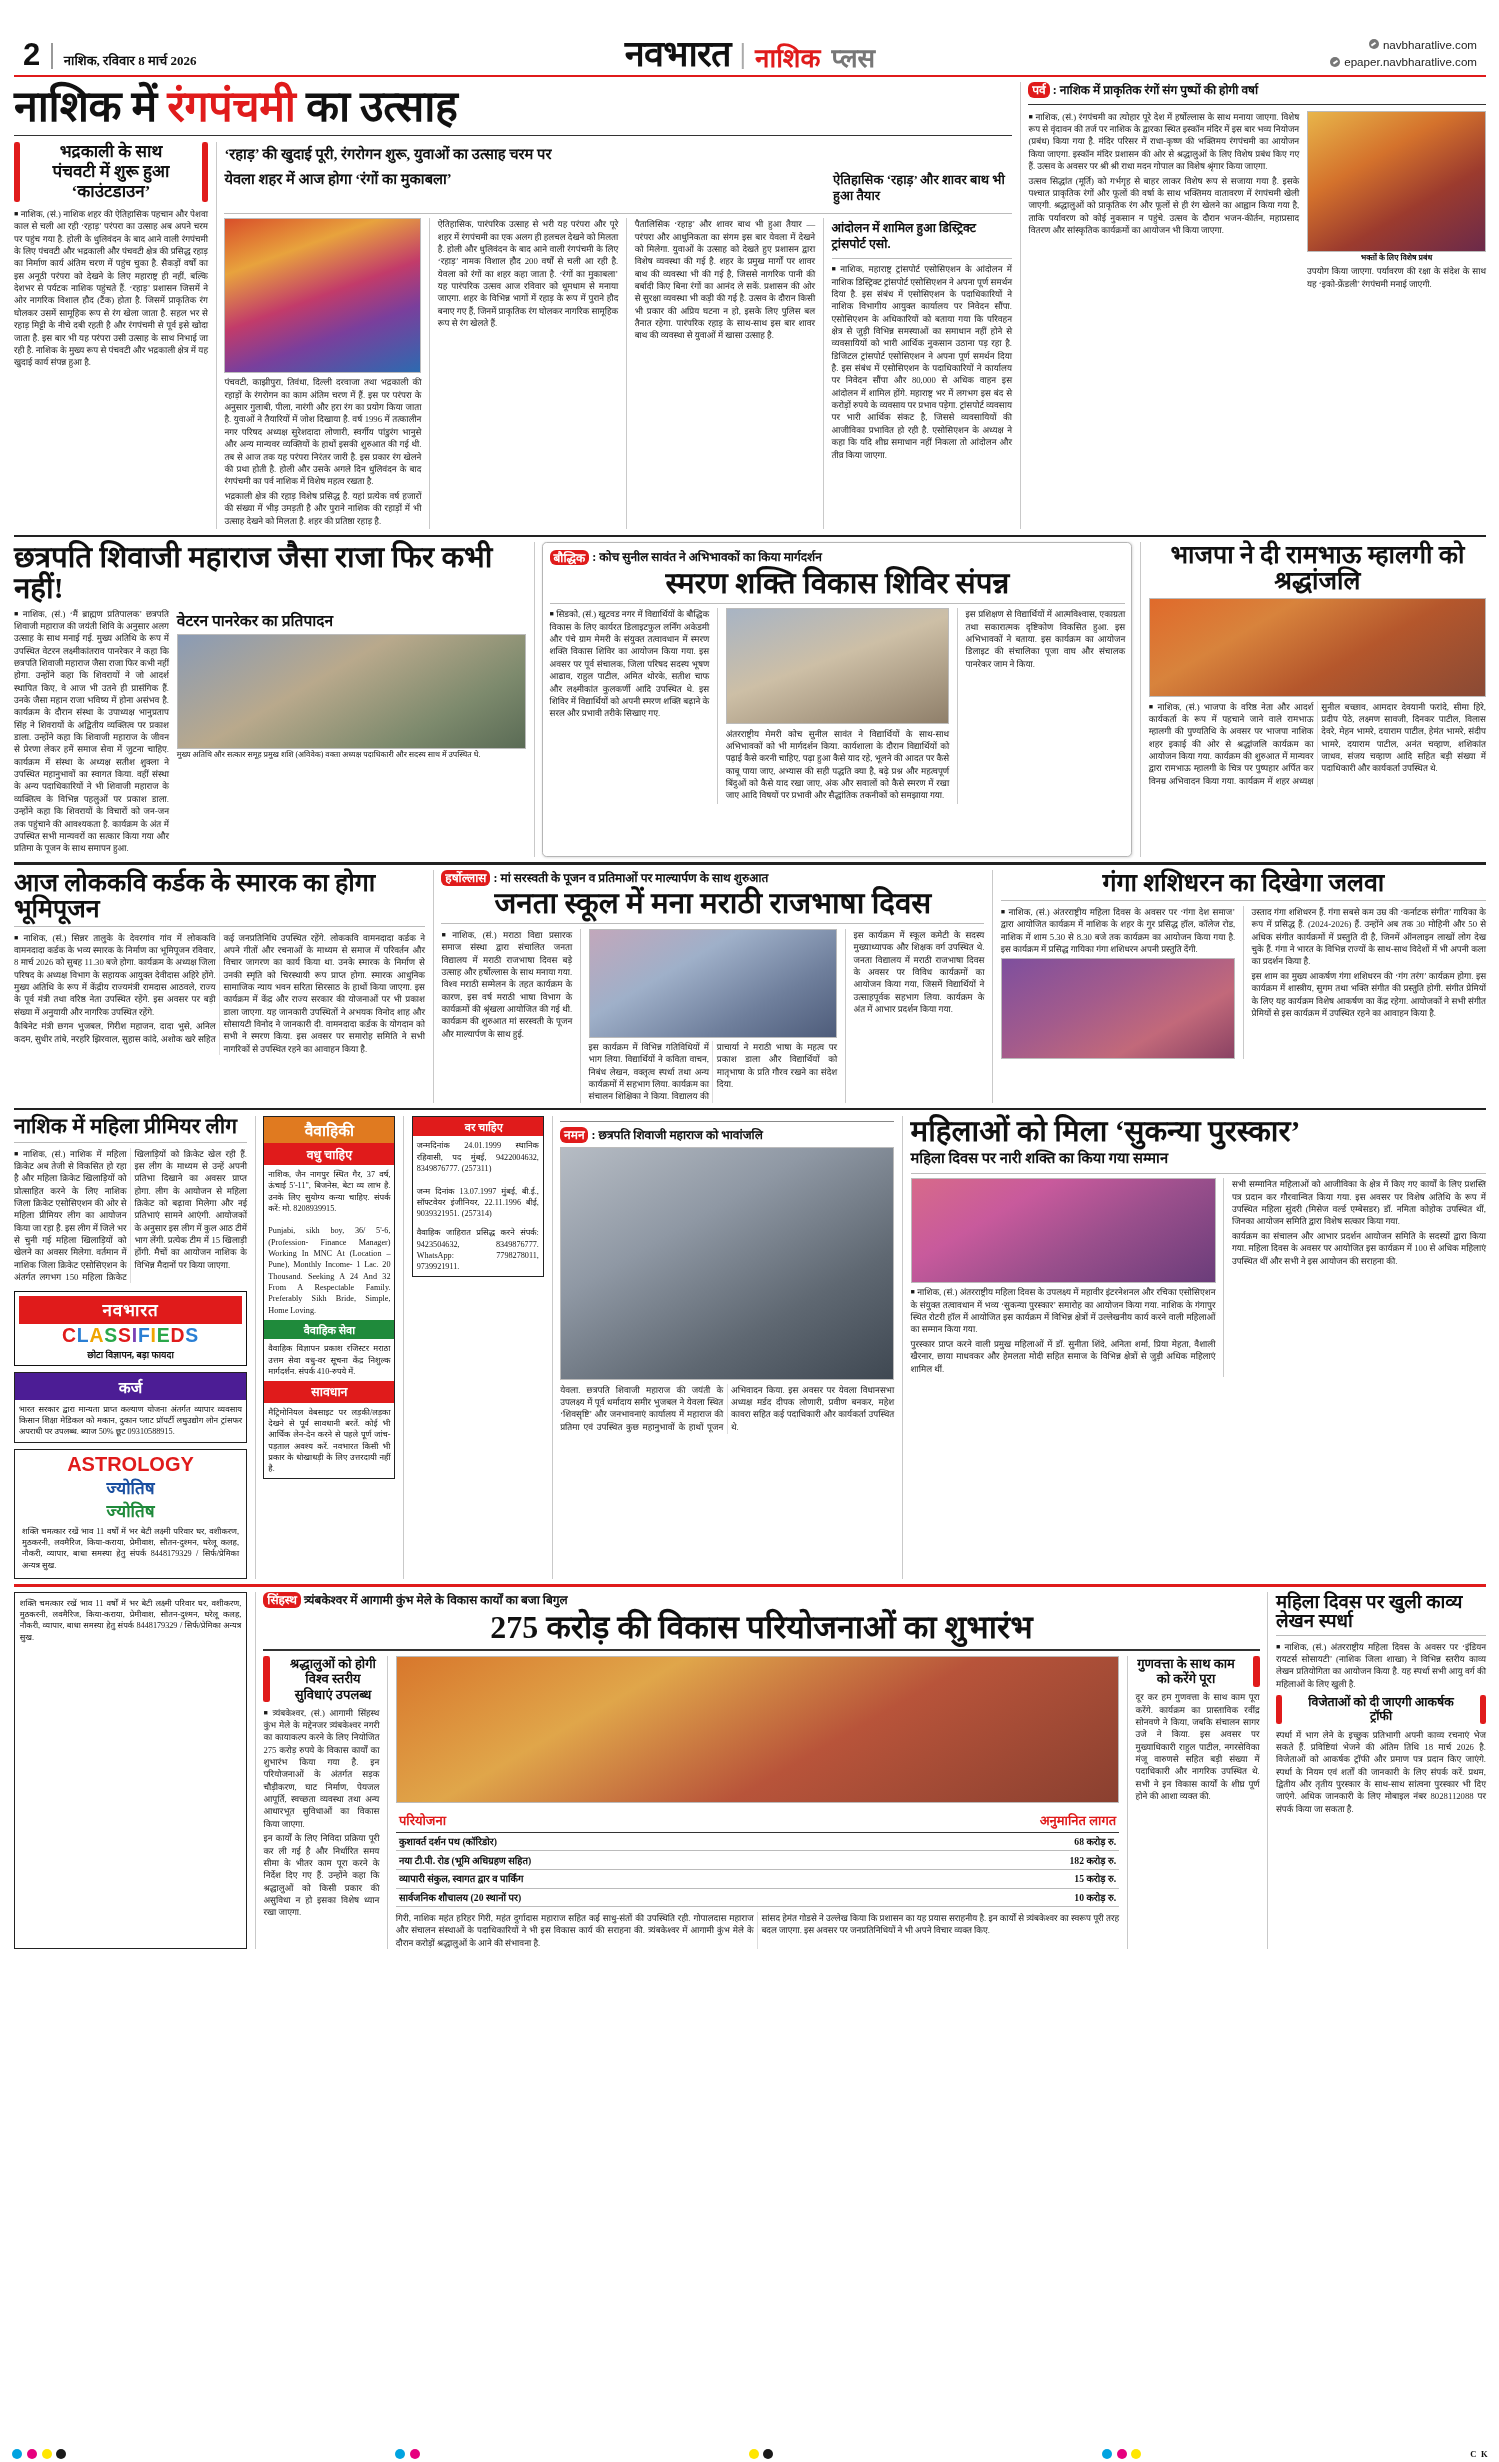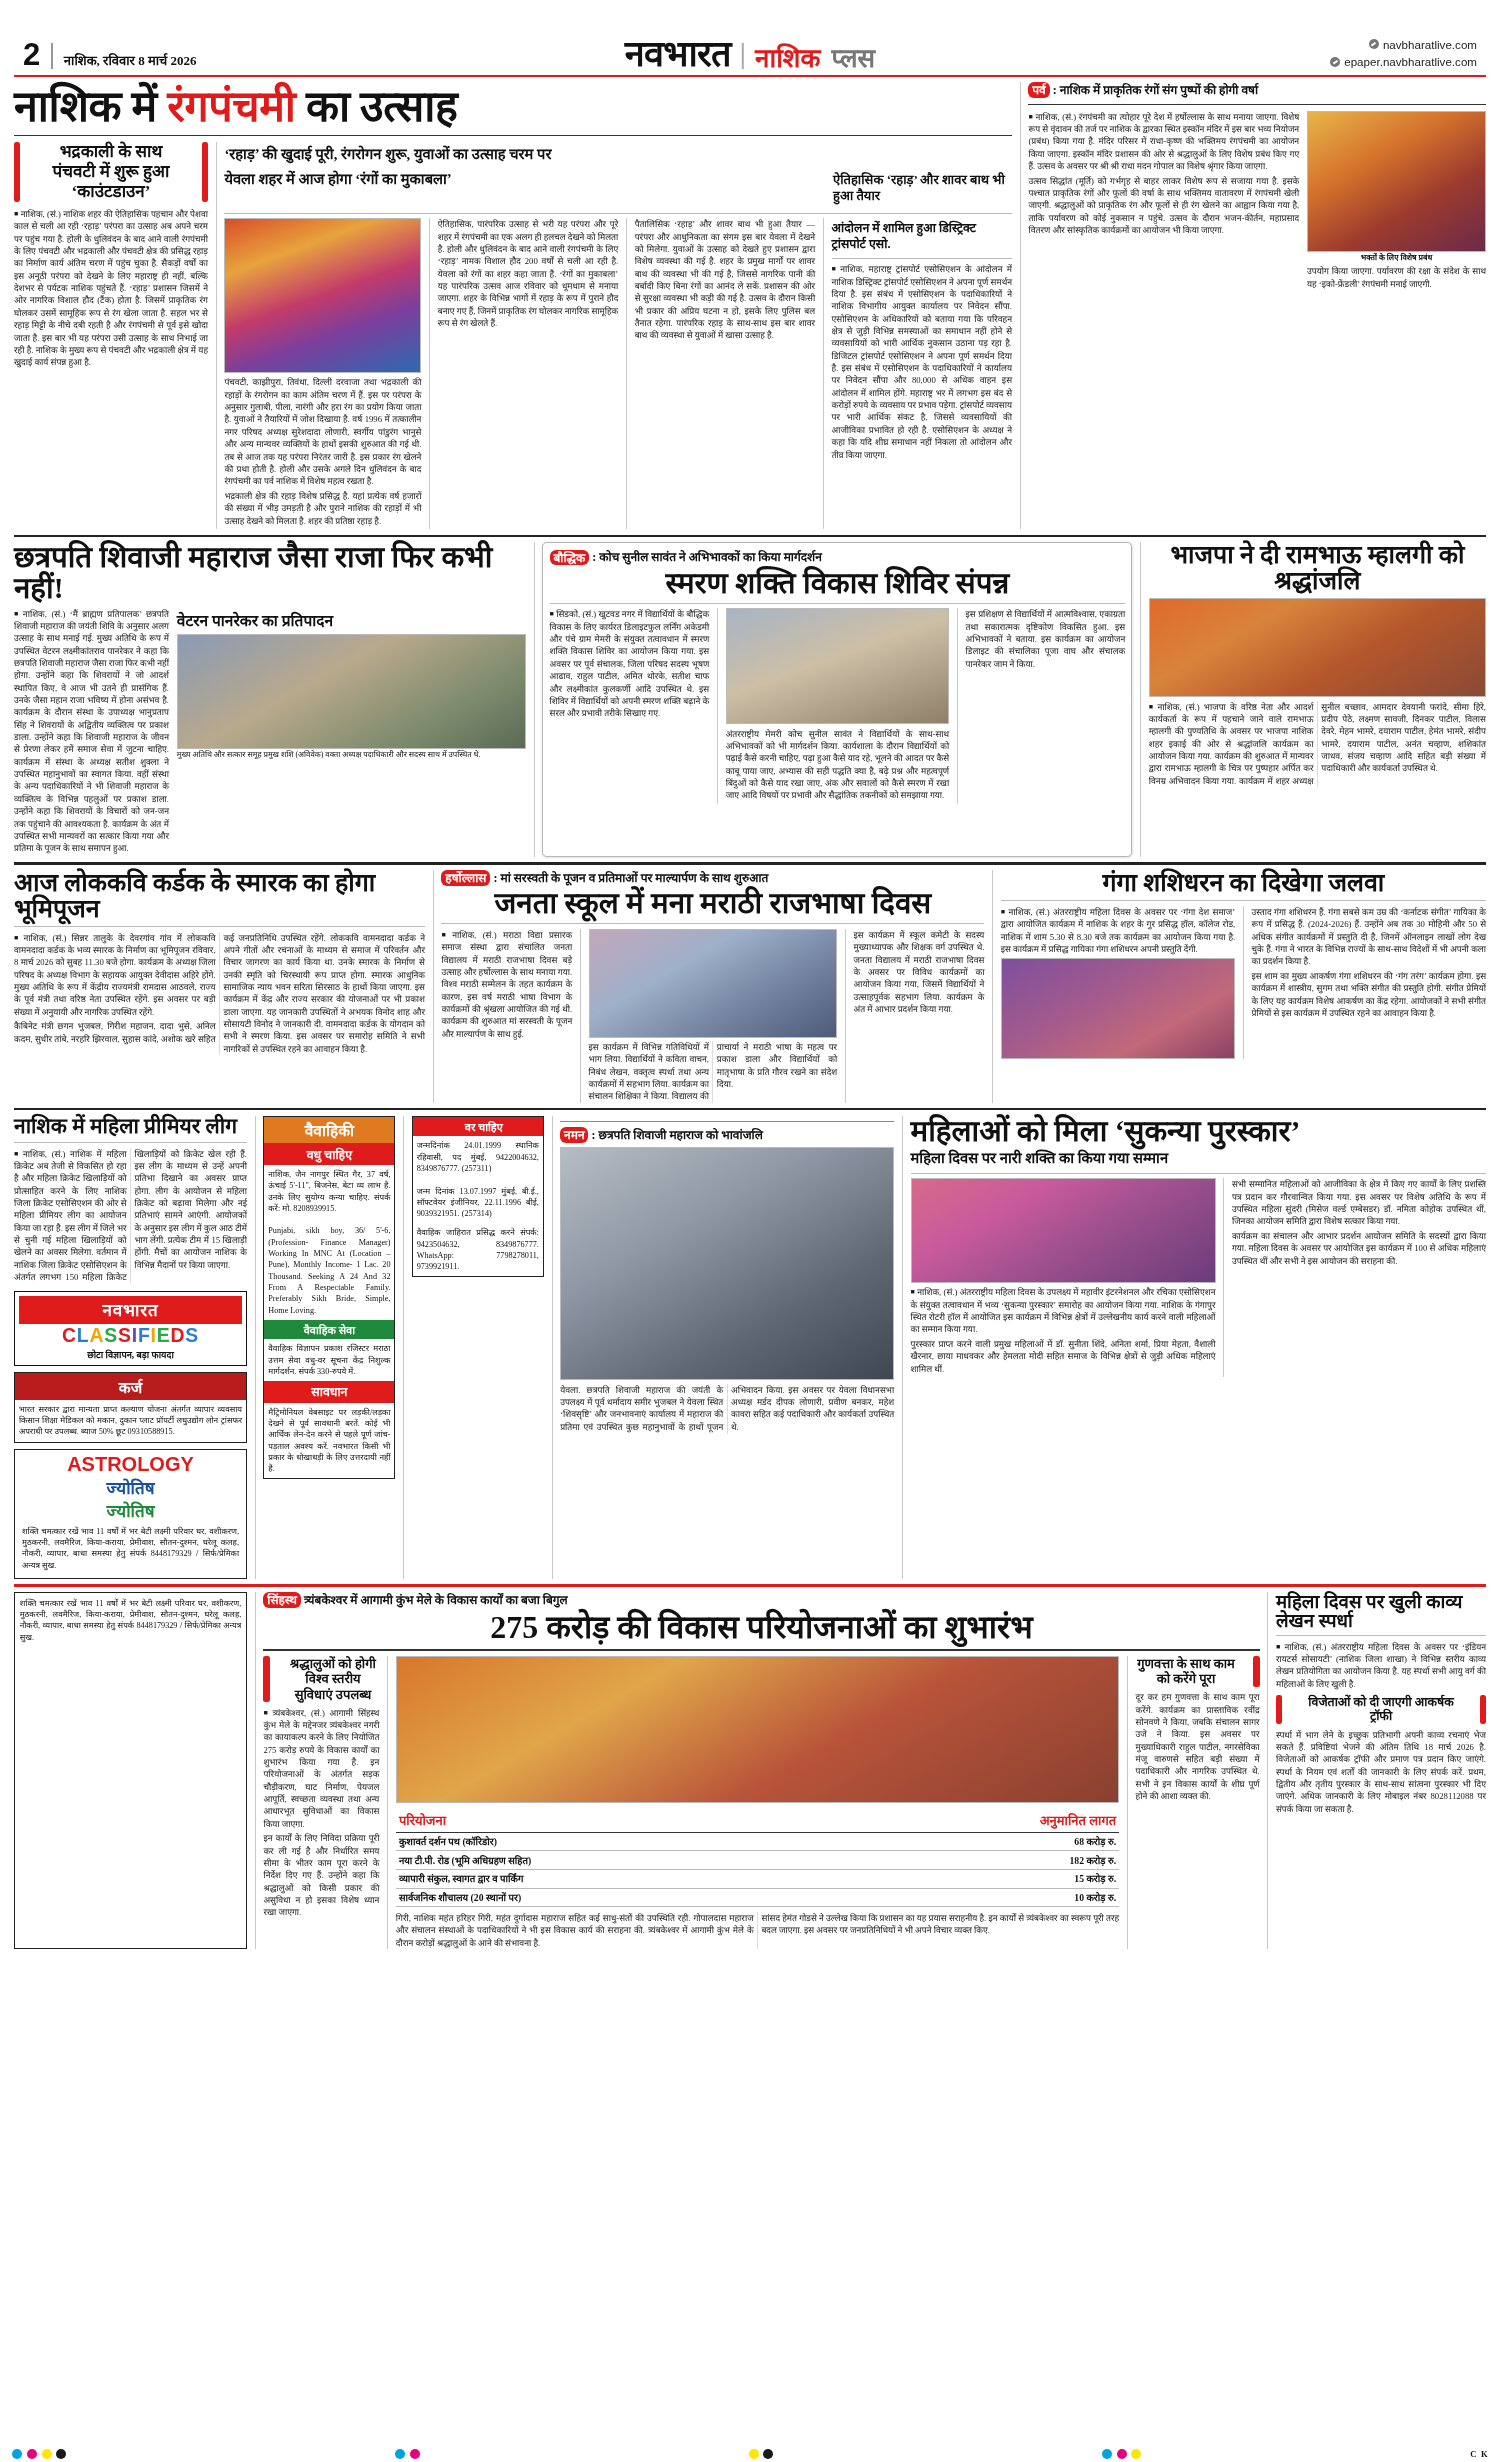--- a/index.html
+++ b/index.html
@@ -156,21 +156,21 @@
   .ad-cls-word span:nth-child(5){color:#e01b1b}
   .ad-cls-word span:nth-child(6){color:#7b3fb5}
   .ad-cls-word span:nth-child(7){color:#2a7fd4}
   .ad-cls-word span:nth-child(8){color:#f0a500}
   .ad-cls-word span:nth-child(9){color:#2aa84a}
   .ad-cls-word span:nth-child(10){color:#e01b1b}
   .ad-cls-word span:nth-child(11){color:#2a7fd4}
   .ad-tagline { font-size: 9.3px; font-weight: bold; margin-top: 1.6px; }
 
   .ad-band {
-    background: #b91c1c; color: #fff; text-align: center;
+    background: #4c1d95; color: #fff; text-align: center;
     font-size: 15.5px; font-weight: 900; padding: 2.3px 0;
   }
   .ad-band-red { background: #e01b1b; }
   .ad-band-orange { background: #e07a20; }
   .ad-band-green { background: #1f8a3b; }
   .ad-body {
     font-size: 8.2px; line-height: 1.38; padding: 3.9px; text-align: justify;
   }
   .ad-astro-title {
     font-size: 20px; font-weight: 900; color: #e01b1b;
@@ -492,21 +492,21 @@
       <div class="vline"></div>
 
       <div style="flex:0 0 132px;">
         <div style="border:0.8px solid #222;">
           <div class="ad-band ad-band-orange">वैवाहिकी</div>
           <div class="ad-band ad-band-red" style="font-size:12.4px;">वधु चाहिए</div>
           <div class="ad-body" style="white-space:pre-line;">नाशिक, जैन नागपुर स्थित गैर, 37 वर्ष, ऊंचाई 5'-11", बिजनेस, बेटा व्य लाभ है. उनके लिए सुयोग्य कन्या चाहिए. संपर्क करें: मो. 8208939915.
 
 Punjabi, sikh boy, 36/ 5'-6, (Profession- Finance Manager) Working In MNC At (Location – Pune), Monthly Income- 1 Lac. 20 Thousand. Seeking A 24 And 32 From A Respectable Family. Preferably Sikh Bride, Simple, Home Loving.</div>
           <div class="ad-band ad-band-green" style="font-size:11px;">वैवाहिक सेवा</div>
-          <div class="ad-body">वैवाहिक विज्ञापन प्रकाश रजिस्टर मराठा उत्तम सेवा वधु-वर सूचना केंद्र निशुल्क मार्गदर्शन. संपर्क 330-रुपये में.</div>
+          <div class="ad-body">वैवाहिक विज्ञापन प्रकाश रजिस्टर मराठा उत्तम सेवा वधु-वर सूचना केंद्र निशुल्क मार्गदर्शन. संपर्क 410-रुपये में.</div>
           <div class="ad-band ad-band-red" style="font-size:12.4px;">सावधान</div>
           <div class="ad-body">मैट्रिमोनियल वेबसाइट पर लड़की/लड़का देखने से पूर्व सावधानी बरतें. कोई भी आर्थिक लेन-देन करने से पहले पूर्ण जांच-पड़ताल अवश्य करें. नवभारत किसी भी प्रकार के धोखाधड़ी के लिए उत्तरदायी नहीं है.</div>
         </div>
       </div>
 
       <div class="vline"></div>
 
       <div style="flex:0 0 132px;">
         <div style="border:0.8px solid #222;">
           <div class="ad-band ad-band-red" style="font-size:11px;padding-left:12px;">वर चाहिए</div>

